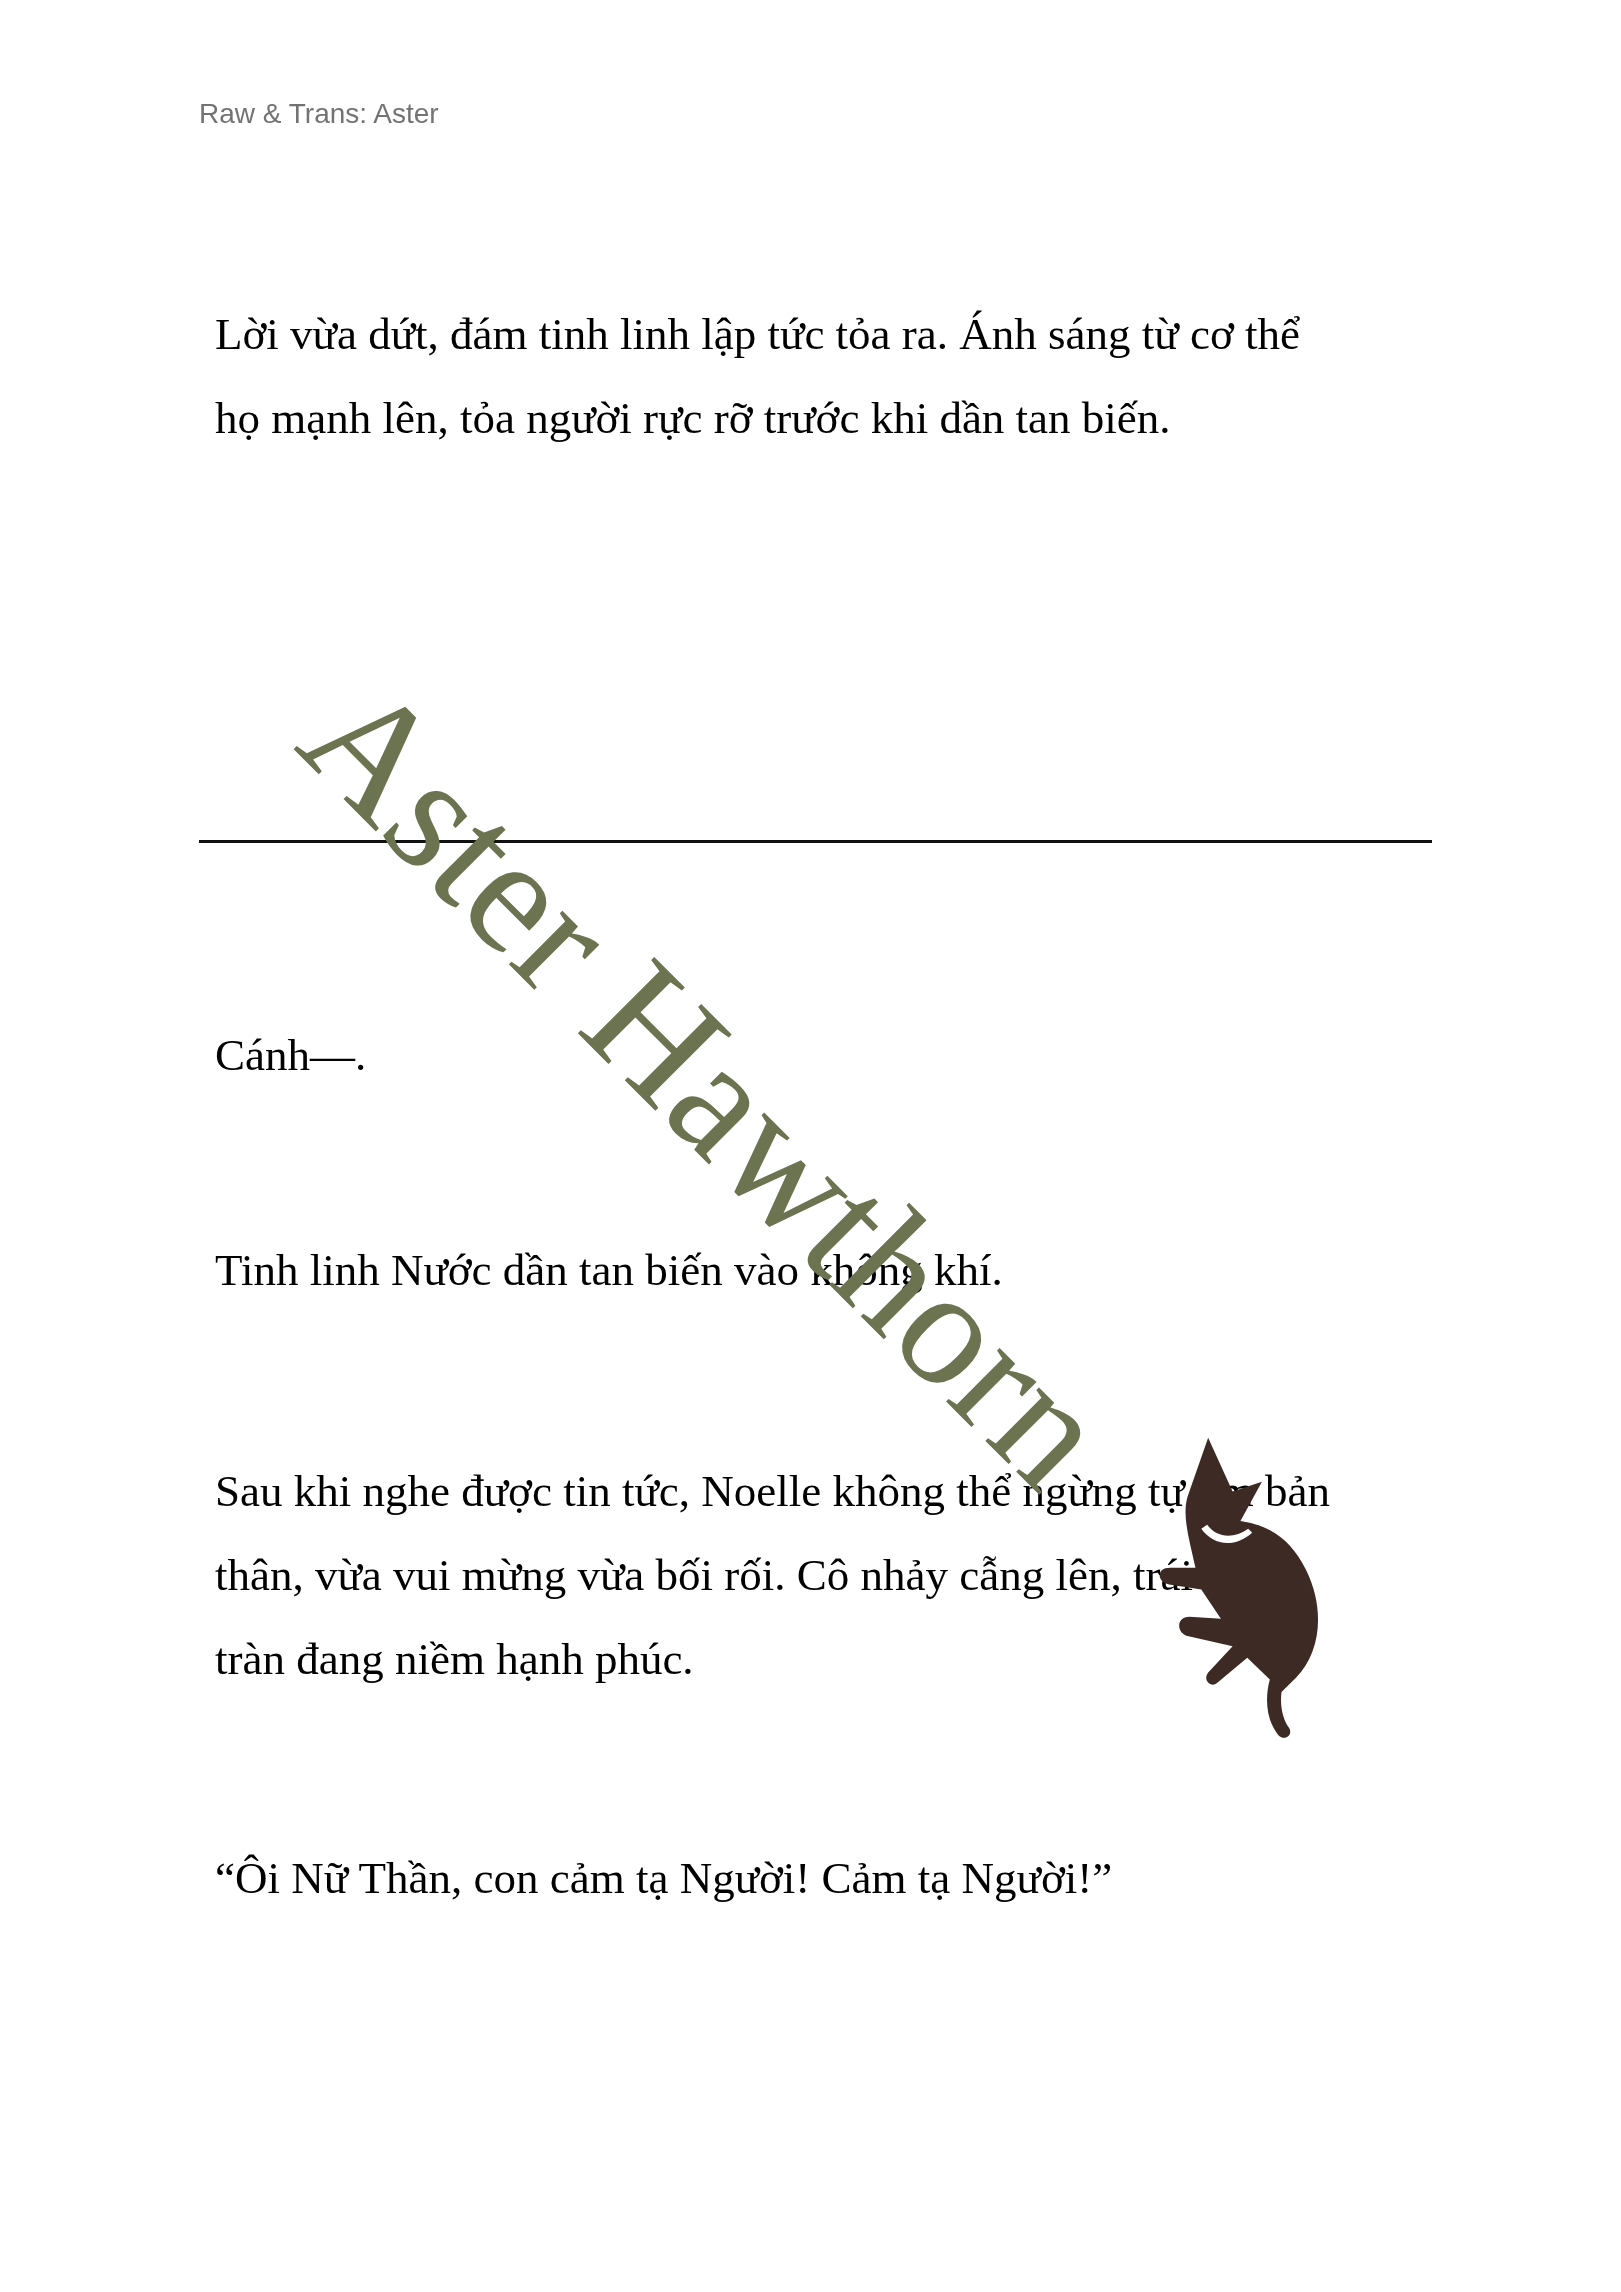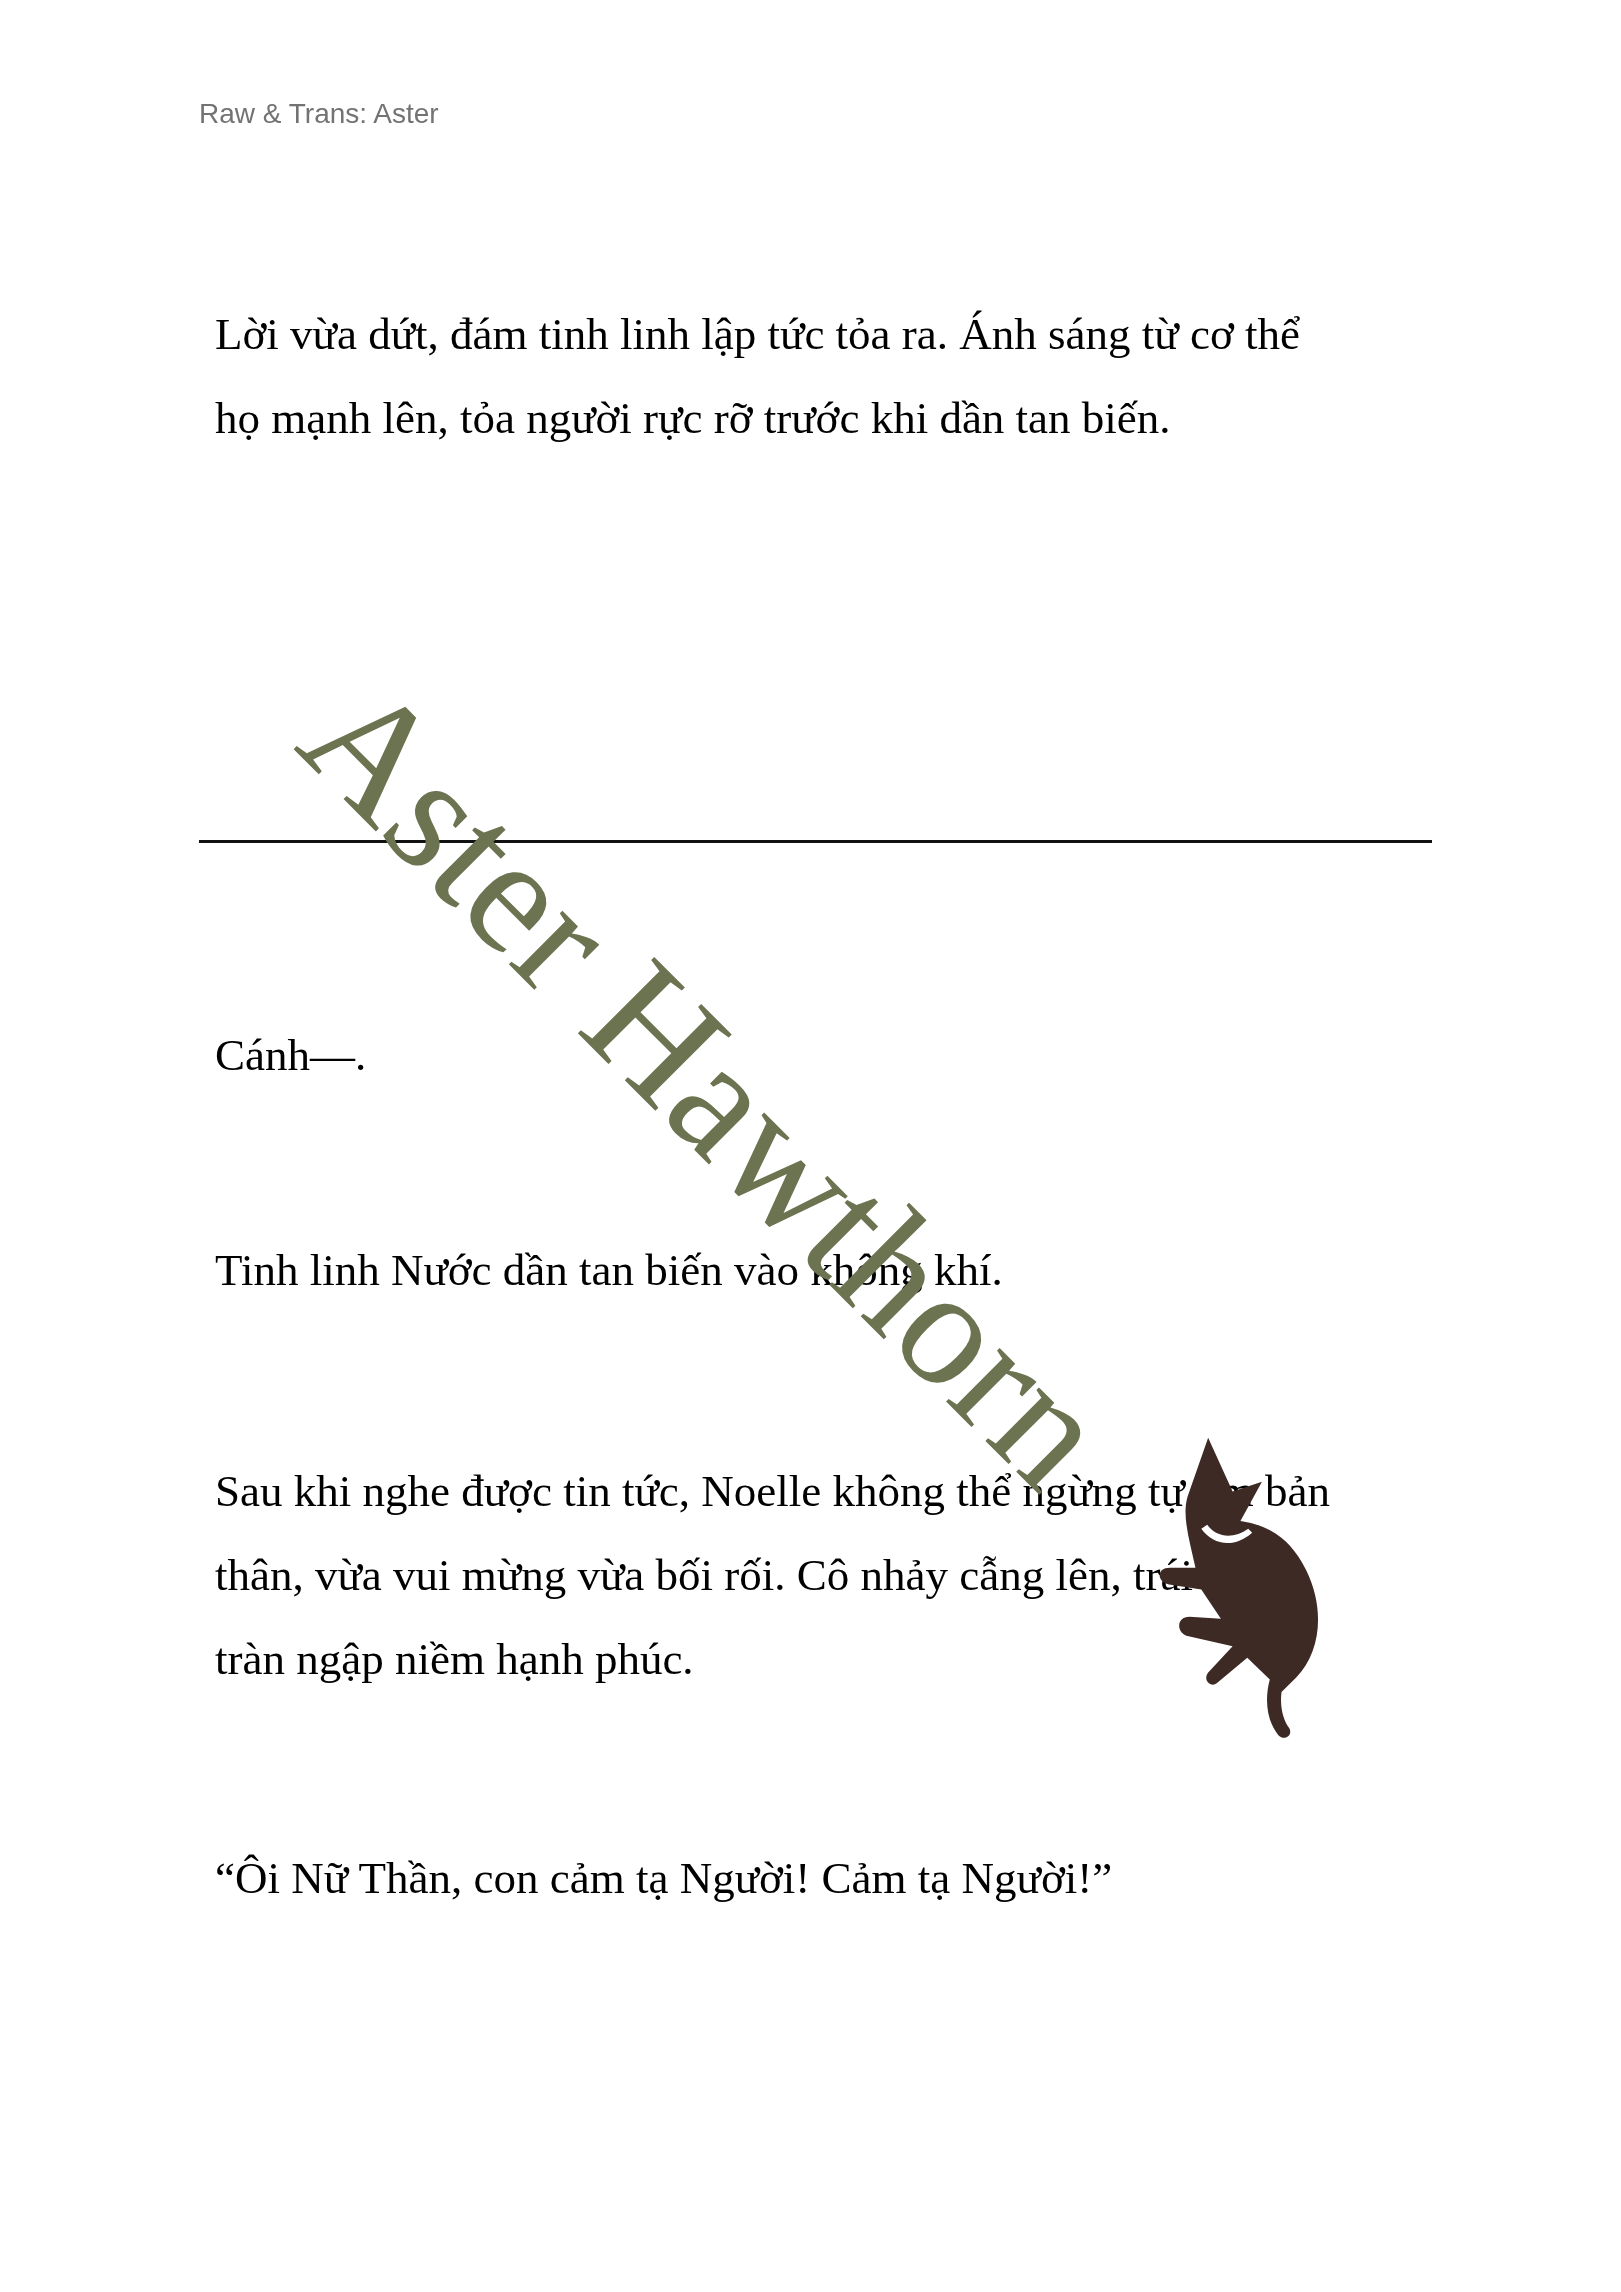--- a/index.html
+++ b/index.html
@@ -53,21 +53,21 @@
     <span class="line">Cánh—.</span>
   </p>
 
   <p class="para" style="top:1212px">
     <span class="line">Tinh linh Nước dần tan biến vào không khí.</span>
   </p>
 
   <p class="para" style="top:1433px">
     <span class="line">Sau khi nghe được tin tức, Noelle không thể ngừng tự ôm bản</span>
     <span class="line">thân, vừa vui mừng vừa bối rối. Cô nhảy cẫng lên, trái tim</span>
-    <span class="line">tràn ngập niềm hạnh phúc.</span>
+    <span class="line">tràn đang niềm hạnh phúc.</span>
   </p>
 
   <p class="para" style="top:1820px">
     <span class="line">“Ôi Nữ Thần, con cảm tạ Người! Cảm tạ Người!”</span>
   </p>
 
   <div class="watermark">Aster Hawthorn</div>
 
   <svg class="cat" viewBox="0 0 230 330">
     <path fill="#3d2a24" d="

